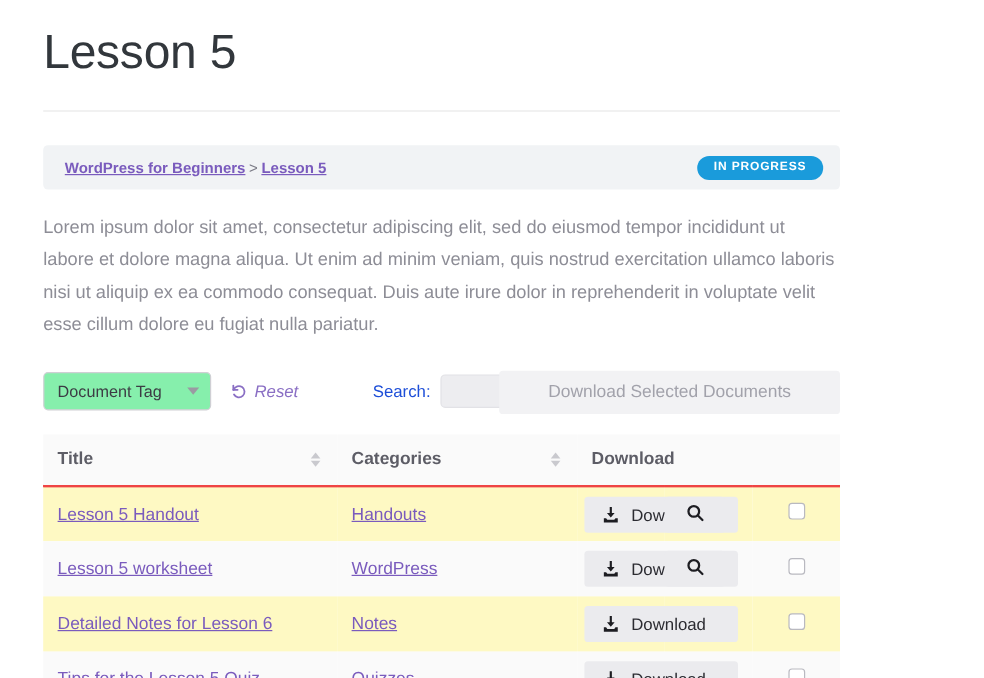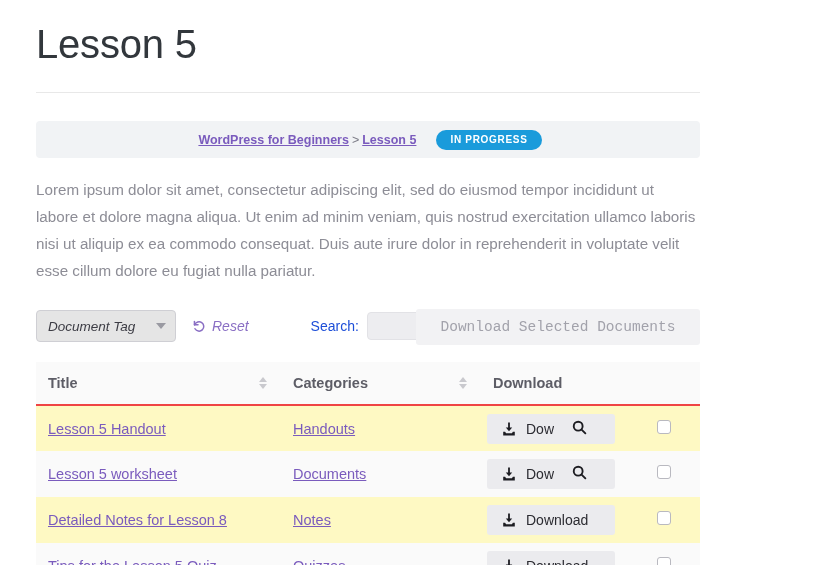--- a/index.html
+++ b/index.html
@@ -29,21 +29,21 @@
   }
 
   
   .crumb-bar {
     margin: 28px 36px 0 36px;
     background: #f1f3f5;
     border-radius: 4px;
     height: 37px;
     display: flex;
     align-items: center;
-    justify-content: center;
+    justify-content: space-between;
     padding: 0 14px 0 18px;
     gap: 20px;
   }
   .crumb-text { font-size: 12.5px; color: #6b6b78; }
   .crumb-link {
     color: #7a5bbd;
     font-weight: bold;
     text-decoration: underline;
     cursor: pointer;
   }
@@ -75,29 +75,28 @@
     display: flex;
     align-items: center;
     height: 40px;
     position: relative;
   }
   .select-box {
     width: 140px;
     height: 32px;
     border: 1px solid #cfcfd4;
     border-radius: 4px;
-    background: #e5e5e5;
+    background: #86efac;
     display: flex;
     align-items: center;
     justify-content: space-between;
     padding: 0 9px 0 11px;
     font-size: 13.5px;
     color: #3c3c44;
     cursor: pointer;
-    font-style: italic;
   }
   .caret {
     width: 0; height: 0;
     border-left: 5px solid transparent;
     border-right: 5px solid transparent;
     border-top: 6px solid #9a9aa2;
   }
   .reset-link {
     margin-left: 16px;
     display: flex;
@@ -132,21 +131,21 @@
     position: absolute;
     right: 0;
     top: 3px;
     height: 36px;
     width: 284px;
     background: #f2f2f4;
     border: none;
     border-radius: 3px;
     color: #a2a2ab;
     font-size: 14.5px;
-    font-family: Liberation Mono, monospace;
+    font-family: Liberation Sans, sans-serif;
     cursor: default;
   }
 
   
   .table-wrap { margin: 16px 36px 0 36px; }
   table { width: 100%; border-collapse: collapse; table-layout: fixed; }
   thead th {
     background: #fafafa;
     border-bottom: 2px solid #ef4444;
     text-align: left;
@@ -327,21 +326,21 @@
           <td class="chk-cell">
             <span class="chk"></span>
           </td>
         </tr>
 
         <tr class="even">
           <td>
             <span class="row-link">Lesson 5 worksheet</span>
           </td>
           <td>
-            <span class="row-link">Documents</span>
+            <span class="row-link">WordPress</span>
           </td>
           <td class="dl-cell">
             <button class="dl-btn">
               <span>
                 <svg width="16" height="16" viewBox="0 0 16 16" fill="#1d1d22">
                   <path d="M7.1 1.4h1.8v5.1h2.3L8 10.2 4.8 6.5h2.3z"></path>
                   <path d="M2.2 10.8h1.9l1 1.4h5.8l1-1.4h1.9v3.6H2.2z"></path>
                 </svg>
               </span>
               <span>Download</span>
@@ -357,21 +356,21 @@
               </span>
             </button>
           </td>
           <td class="chk-cell">
             <span class="chk"></span>
           </td>
         </tr>
 
         <tr class="odd">
           <td>
-            <span class="row-link">Detailed Notes for Lesson 8</span>
+            <span class="row-link">Detailed Notes for Lesson 6</span>
           </td>
           <td>
             <span class="row-link">Notes</span>
           </td>
           <td class="dl-cell">
             <button class="dl-btn">
               <span>
                 <svg width="16" height="16" viewBox="0 0 16 16" fill="#1d1d22">
                   <path d="M7.1 1.4h1.8v5.1h2.3L8 10.2 4.8 6.5h2.3z"></path>
                   <path d="M2.2 10.8h1.9l1 1.4h5.8l1-1.4h1.9v3.6H2.2z"></path>

